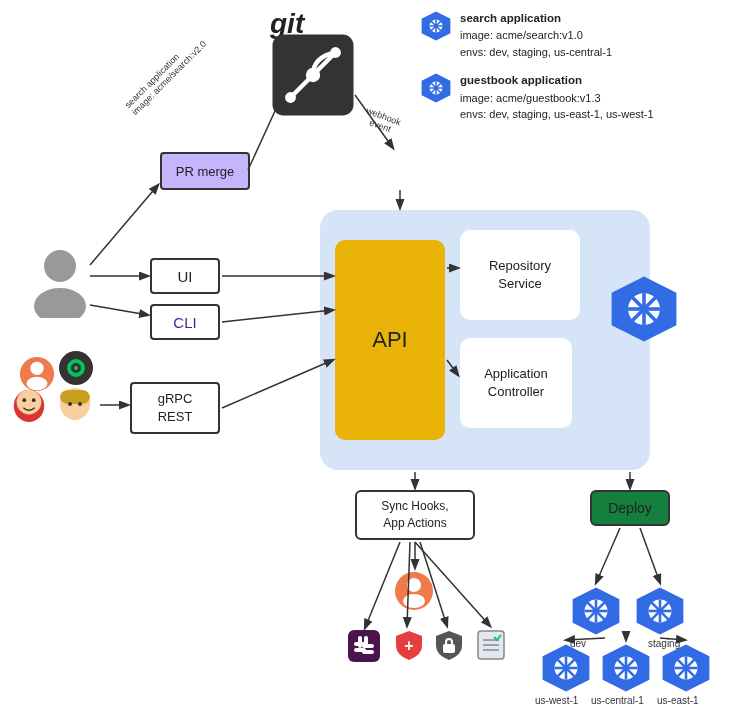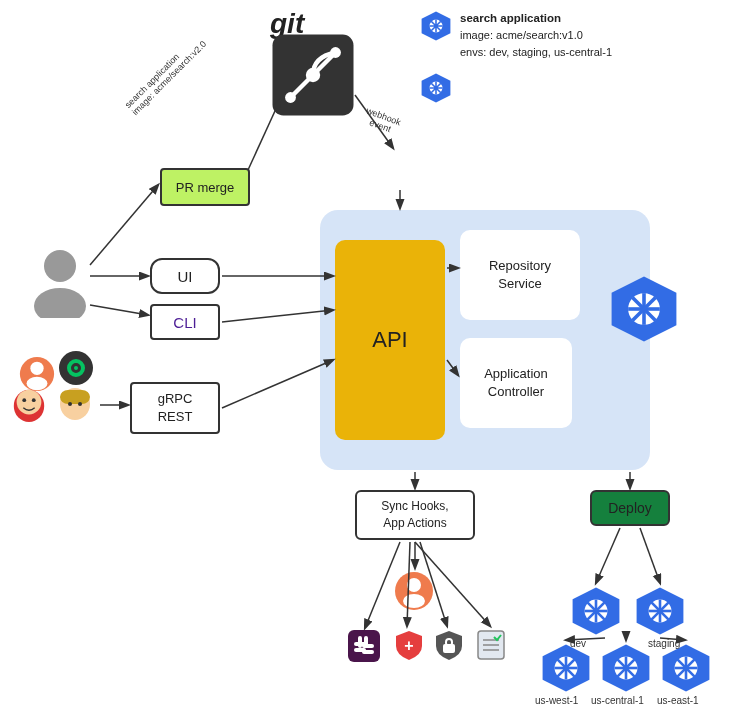--- a/index.html
+++ b/index.html
@@ -94,21 +94,21 @@
       top: 248px; left: 30px;
       width: 60px; height: 70px;
     }
 
     
     .ui-box {
       position: absolute;
       top: 258px; left: 150px;
       width: 70px; height: 36px;
       border: 2px solid #333;
-      border-radius: 12px;
+      border-radius: 4px;
       background: #fff;
       display: flex; align-items: center; justify-content: center;
       font-size: 15px;
       font-weight: 500;
       color: #222;
     }
 
     
     .cli-box {
       position: absolute;
@@ -135,25 +135,25 @@
       font-size: 13px;
       font-weight: 500;
       color: #222;
       text-align: center;
       line-height: 1.4;
     }
 
     
     .pr-merge-box {
       position: absolute;
-      top: 168px; left: 160px;
+      top: 152px; left: 160px;
       width: 90px; height: 38px;
       border: 2px solid #333;
       border-radius: 4px;
-      background: #bef264;
+      background: #c4b5fd;
       display: flex; align-items: center; justify-content: center;
       font-size: 13px;
       font-weight: 500;
       color: #222;
     }
 
     
     .argo-container {
       position: absolute;
       top: 210px; left: 320px;
@@ -357,20 +357,25 @@
       </div>
     </div>
     <div class="app-info-item">
       <div class="k8s-small-icon">
         <svg viewBox="0 0 100 100">
             <polygon points="50,5 95,27.5 95,72.5 50,95 5,72.5 5,27.5" fill="#326CE5"></polygon>
             <circle cx="50" cy="50" r="20" fill="white"></circle>
             <path d="M50 30 L50 70 M30 50 L70 50 M35 35 L65 65 M35 65 L65 35" stroke="#326CE5" stroke-width="5"></path>
           </svg>
       </div>
+      <div class="app-info-text">
+        <strong>guestbook application</strong><br>
+        <span>image: acme/guestbook:v1.3</span><br>
+        <span>envs: dev, staging, us-east-1, us-west-1</span>
+      </div>
     </div>
   </div>
 
   <div class="user-icon">
     <svg viewBox="0 0 60 70" xmlns="http://www.w3.org/2000/svg">
       <circle cx="30" cy="18" r="16" fill="#999"></circle>
       <ellipse cx="30" cy="58" rx="26" ry="18" fill="#999"></ellipse>
     </svg>
   </div>
 

